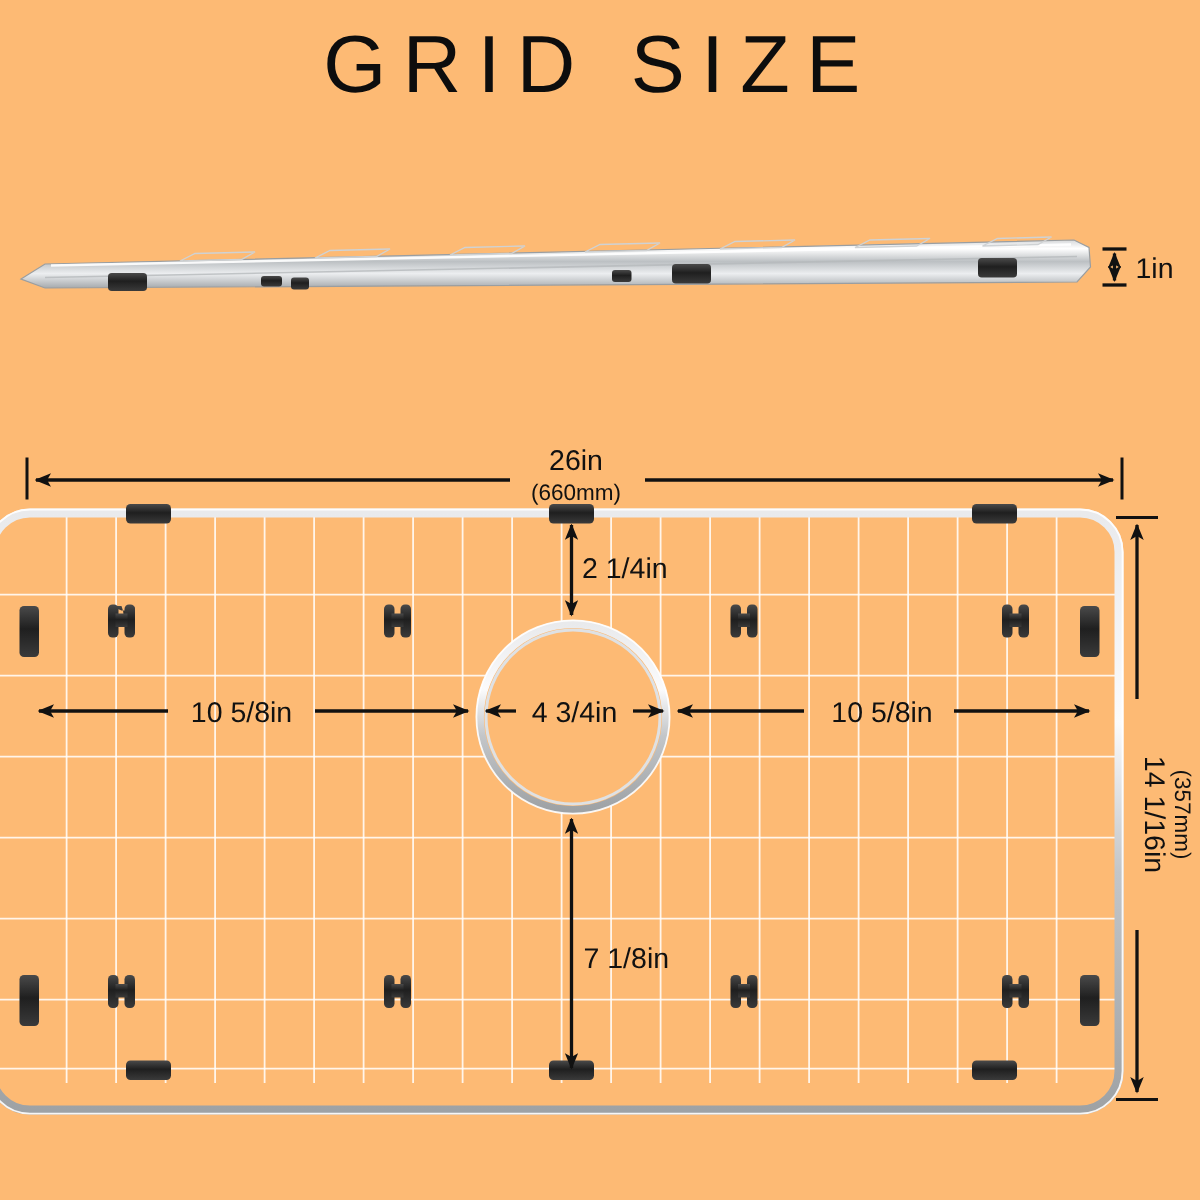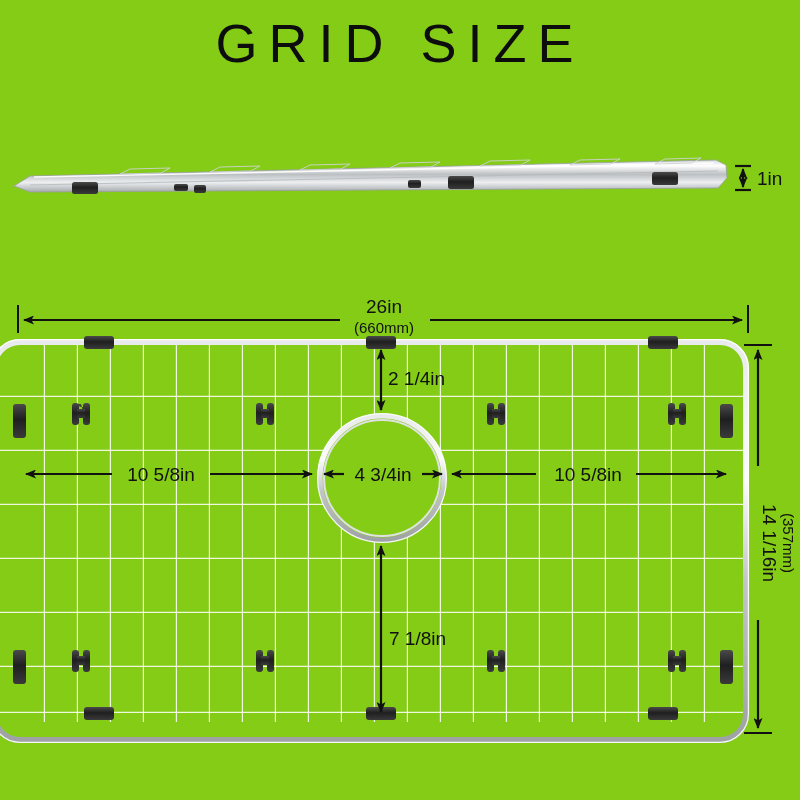--- a/index.html
+++ b/index.html
@@ -1,17 +1,17 @@
 <!DOCTYPE html>
 <html><head>
 <meta charset="utf-8">
 <style>
   html,body{margin:0;padding:0;background:#ffffff;}
   body{width:800px;height:800px;font-family:"Liberation Sans",sans-serif;color:#111;overflow:hidden;}
-  #stage{position:relative;width:800px;height:800px;background:#84cc16;}
+  #stage{position:relative;width:800px;height:800px;background:#fdba74;}
   #title{
     position:absolute;left:0;top:14px;width:800px;text-align:center;
     font-size:54px;letter-spacing:11px;font-weight:400;color:#0d0d0d;
     font-family:"Liberation Sans",sans-serif;line-height:1.1;
   }
   svg#art{position:absolute;left:0;top:0;width:800px;height:800px;display:block;}
   .dimtext{font-family:"Liberation Sans",sans-serif;fill:#111;font-size:19px;}
   .dimsub{font-family:"Liberation Sans",sans-serif;fill:#111;font-size:15px;}
 </style>
 </head>

